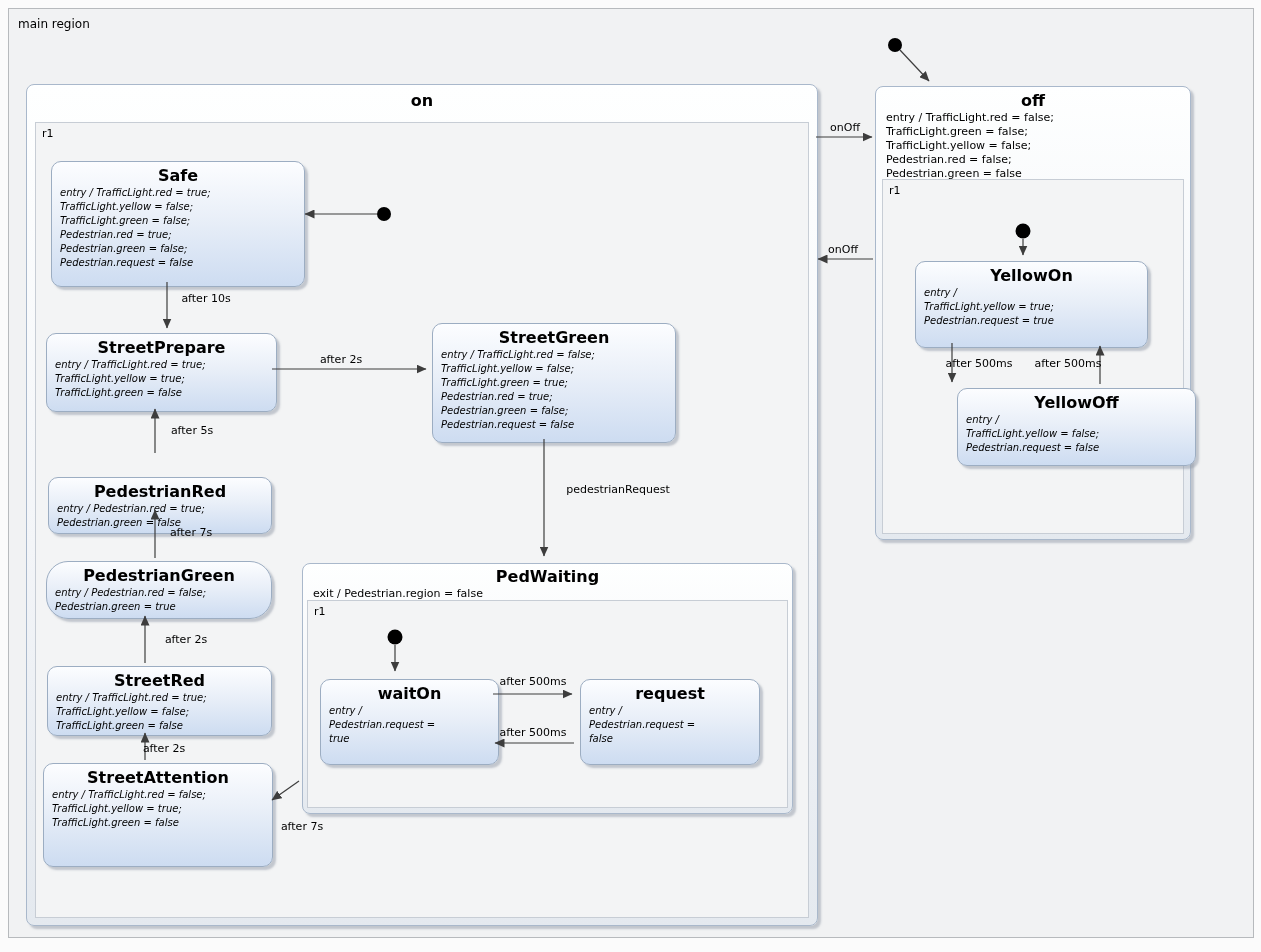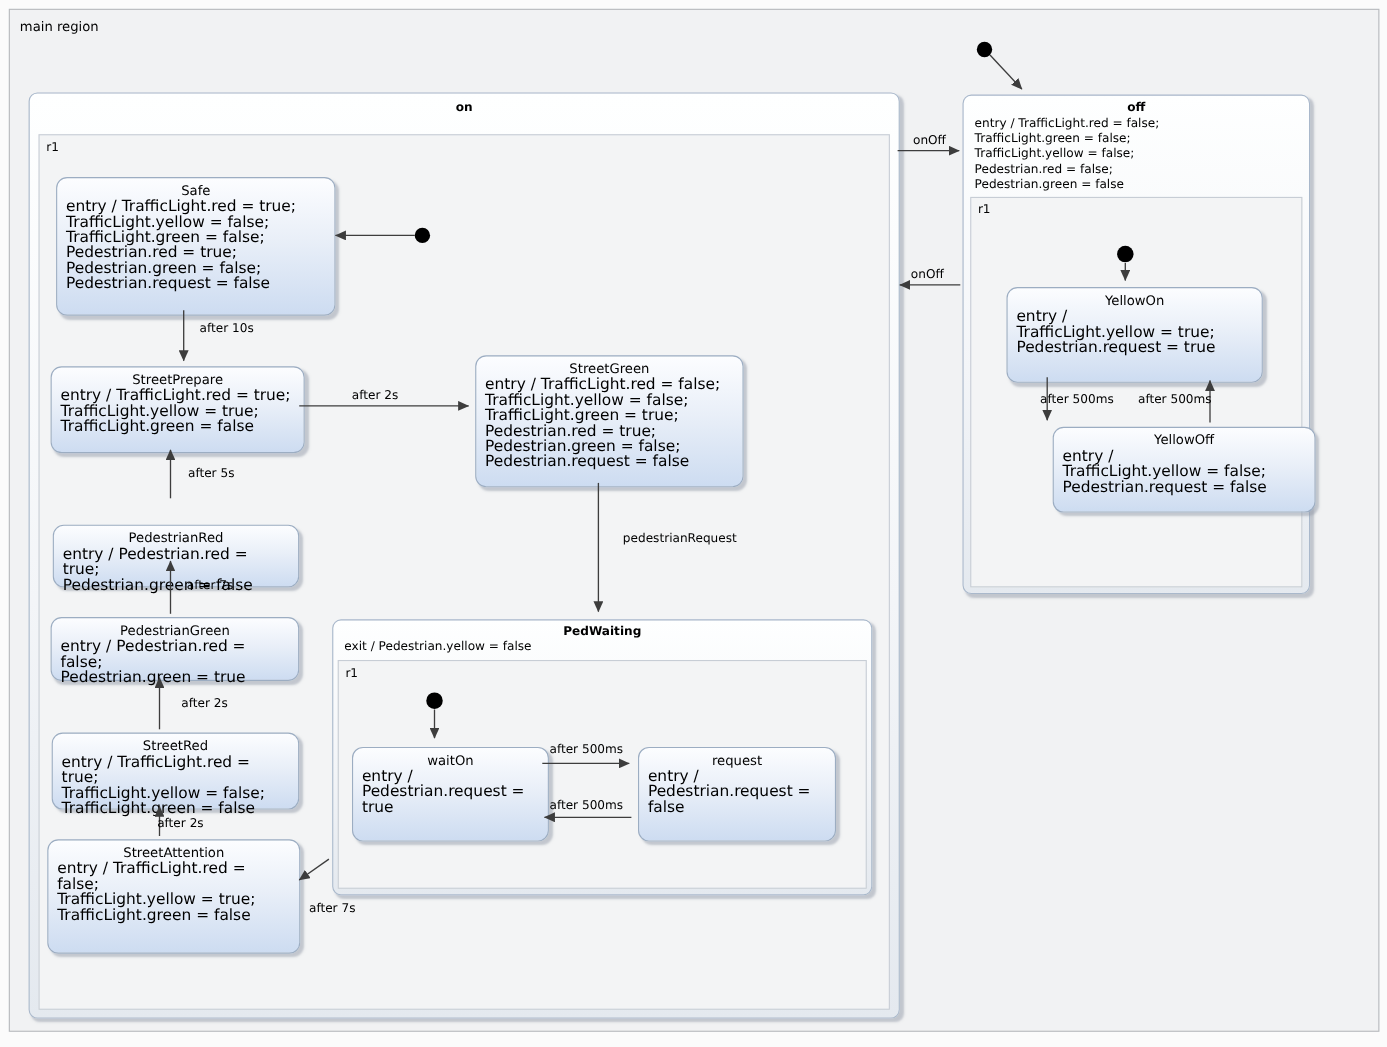--- a/index.html
+++ b/index.html
@@ -6,31 +6,31 @@
   body{font-family:"DejaVu Sans","Liberation Sans",sans-serif;color:#000;}
   #canvas{position:relative;width:1261px;height:952px;overflow:hidden;background:#fbfbfb;}
 
   .main-region{position:absolute;left:8px;top:8px;width:1244px;height:928px;
     background:#f1f2f3;border:1px solid #b7babd;}
   .main-region-label{position:absolute;left:9px;top:8px;font-size:12px;}
 
   .composite{position:absolute;border:1px solid #a9b8cb;border-radius:8px;
     background:linear-gradient(180deg,#feffff 0%,#f3f5f8 55%,#e4e9ef 100%);
     box-shadow:3px 3px 2px rgba(145,153,167,.5);}
-  .composite-title{font-weight:bold;font-size:11px;text-align:center;padding-top:6px;}
+  .composite-title{font-weight:bold;font-size:16px;text-align:center;padding-top:6px;}
   .composite-body{font-size:11px;line-height:14px;padding:1px 10px 0;white-space:pre-line;}
 
   .region{position:absolute;background:#f3f4f5;border:1px solid #c7cdd5;}
   .region-label{font-size:11px;padding:4px 0 0 6px;}
 
   .state{position:absolute;border:1px solid #9cadc2;border-radius:10px;
     background:linear-gradient(180deg,#fcfdff 0%,#e9eff8 45%,#cddcf1 100%);
     box-shadow:3px 3px 2px rgba(145,153,167,.5);}
-  .state-title{font-weight:normal;font-size:12px;text-align:center;padding-top:4px;}
-  .state-body{font-size:14px;line-height:14px;padding:1px 8px 0;white-space:pre-line;}
+  .state-title{font-weight:bold;font-size:16px;text-align:center;padding-top:4px;}
+  .state-body{font-size:10px;line-height:14px;padding:1px 8px 0;white-space:pre-line;font-style:italic;}
 
   .tlabel{position:absolute;font-size:11px;white-space:nowrap;
     transform:translate(-50%,-50%);z-index:60;}
 
   svg.overlay{position:absolute;left:0;top:0;z-index:50;pointer-events:none;}
 </style>
 </head>
 <body>
 
 <div id="canvas">
@@ -69,21 +69,21 @@
 Pedestrian.green = false;
 Pedestrian.request = false</div>
         </div>
 
         <div class="state" style="left:12px;top:333px;width:222px;height:55px;margin-top:21px;">
           <div class="state-title">PedestrianRed</div>
           <div class="state-body">entry / Pedestrian.red = true;
 Pedestrian.green = false</div>
         </div>
 
-        <div class="state" style="left:10px;top:438px;width:224px;height:56px;">
+        <div class="state" style="left:10px;top:438px;width:224px;height:56px;border-radius:22px;">
           <div class="state-title">PedestrianGreen</div>
           <div class="state-body">entry / Pedestrian.red = false;
 Pedestrian.green = true</div>
         </div>
 
         <div class="state" style="left:11px;top:543px;width:223px;height:68px;">
           <div class="state-title">StreetRed</div>
           <div class="state-body">entry / TrafficLight.red = true;
 TrafficLight.yellow = false;
 TrafficLight.green = false</div>
@@ -91,21 +91,21 @@
 
         <div class="state" style="left:7px;top:640px;width:228px;height:102px;">
           <div class="state-title">StreetAttention</div>
           <div class="state-body">entry / TrafficLight.red = false;
 TrafficLight.yellow = true;
 TrafficLight.green = false</div>
         </div>
 
         <div class="composite" style="left:266px;top:440px;width:489px;height:249px;">
           <div class="composite-title" style="padding-top:3px;">PedWaiting</div>
-          <div class="composite-body">exit / Pedestrian.yellow = false</div>
+          <div class="composite-body">exit / Pedestrian.region = false</div>
           <div class="region" style="left:4px;top:36px;width:479px;height:206px;">
             <div class="region-label">r1</div>
 
             <div class="state" style="left:12px;top:78px;width:177px;height:84px;">
               <div class="state-title">waitOn</div>
               <div class="state-body">entry /
 Pedestrian.request =
 true</div>
             </div>
 

